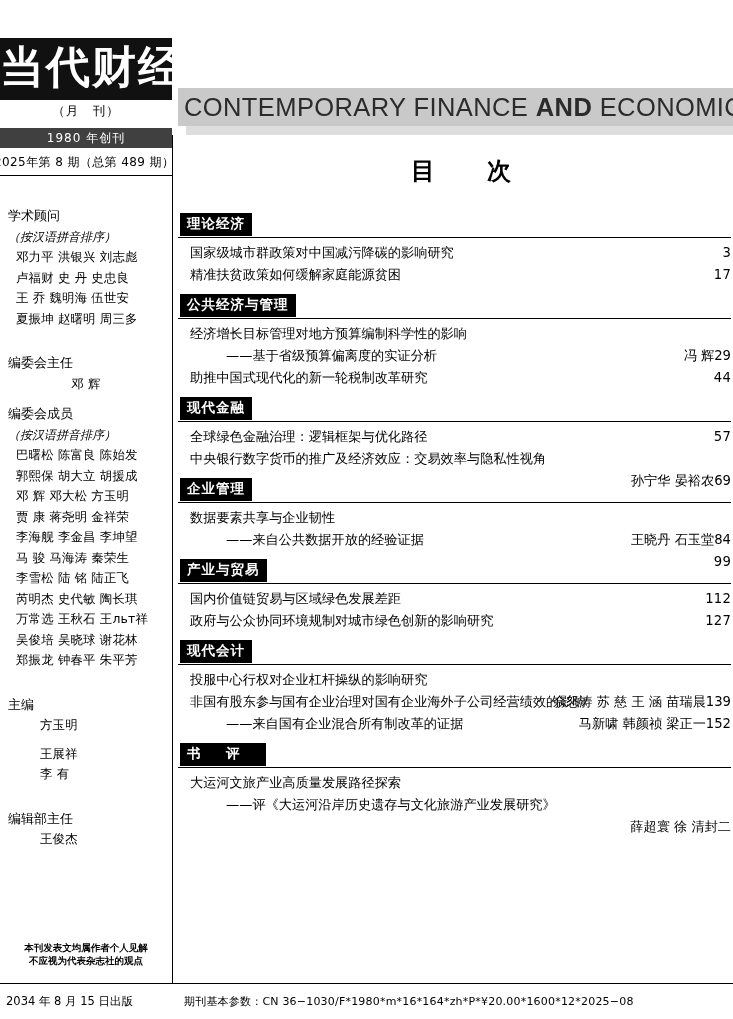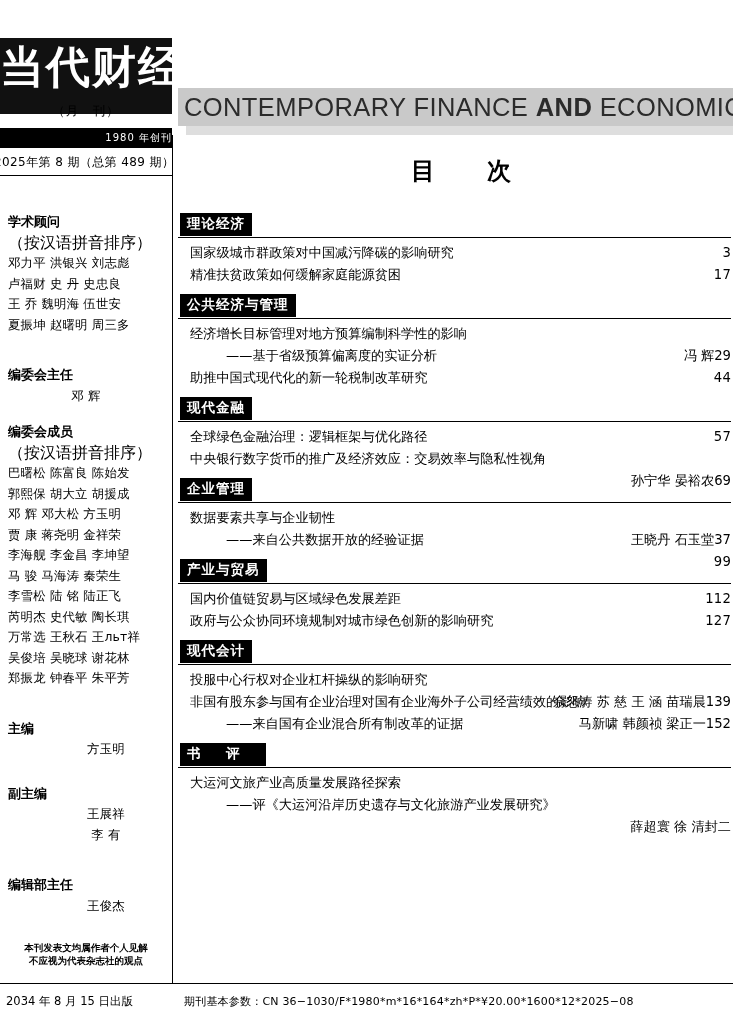--- a/index.html
+++ b/index.html
@@ -20,21 +20,21 @@
     width: 733px;
     height: 1019px;
   }
 
   
   .masthead {
     position: absolute;
     left: 0;
     top: 38px;
     width: 172px;
-    height: 76px;
+    height: 62px;
     background: #111;
     overflow: hidden;
   }
   .masthead-title {
     position: absolute;
     left: 0;
     top: -4px;
     width: 172px;
     color: #ffffff;
     font-family: "DejaVu Serif", "Liberation Serif", serif;
@@ -53,24 +53,24 @@
     text-align: center;
     font-size: 12.5px;
     letter-spacing: 1px;
   }
   .masthead-found {
     position: absolute;
     left: 0;
     top: 128px;
     width: 172px;
     height: 20px;
-    background: #000000;
+    background: #404040;
     color: #fff;
-    text-align: right;
-    font-size: 10px;
+    text-align: center;
+    font-size: 12px;
     line-height: 20px;
     letter-spacing: 1px;
   }
   .masthead-issue {
     position: absolute;
     left: -6px;
     top: 154px;
     width: 180px;
     text-align: center;
     font-size: 12px;
@@ -142,40 +142,41 @@
   .sidebar {
     position: absolute;
     left: 0;
     top: 196px;
     width: 172px;
     font-size: 12.4px;
     line-height: 20.5px;
   }
   .sb-block { margin-bottom: 2px; }
   .sb-head {
-    font-weight: bold;
+    font-weight: normal;
     padding-left: 8px;
     font-size: 13px;
-    margin-top: 16px;
+    margin-top: 10px;
   }
   .sb-note {
     padding-left: 8px;
-    font-size: 16px;
+    font-size: 12px;
+    font-style: italic;
   }
   .sb-row {
-    padding-left: 8px;
+    padding-left: 16px;
     white-space: nowrap;
     letter-spacing: 0.2px;
   }
   .sb-row.center {
     text-align: center;
     padding-left: 0;
   }
   .sb-row.indentright {
-    text-align: center;
+    text-align: left;
     padding-left: 40px;
   }
   .sb-gap { height: 12px; }
   .sb-gap-sm { height: 6px; }
 
   .sb-footnote {
     position: absolute;
     left: 0;
     top: 941px;
     width: 172px;
@@ -331,21 +332,20 @@
     <div class="sb-gap"></div>
 
     <div class="sb-block">
       <div class="sb-head">主编</div>
       <div class="sb-row indentright">方玉明</div>
     </div>
 
     <div class="sb-gap-sm"></div>
 
     <div class="sb-block">
-      <div class="sb-head">副主编</div>
       <div class="sb-row indentright">王展祥</div>
       <div class="sb-row indentright">李  有</div>
     </div>
 
     <div class="sb-gap"></div>
 
     <div class="sb-block">
       <div class="sb-head">编辑部主任</div>
       <div class="sb-row indentright">王俊杰</div>
     </div>
@@ -404,21 +404,21 @@
     </div>
 
     <div class="section">
       <div class="sec-head">企业管理</div>
       <div class="sec-rule"></div>
       <div class="entry">
         <span class="title">数据要素共享与企业韧性</span>
       </div>
       <div class="subline">
         <span>——来自公共数据开放的经验证据</span>
-        <span class="meta"><span class="authors">王晓丹  石玉堂</span><span class="page">37</span></span>
+        <span class="meta"><span class="authors">王晓丹  石玉堂</span><span class="page">84</span></span>
       </div>
       <div class="entry">
         <span class="meta"><span class="page">99</span></span>
       </div>
     </div>
 
     <div class="section">
       <div class="sec-head">产业与贸易</div>
       <div class="sec-rule"></div>
       <div class="entry">

